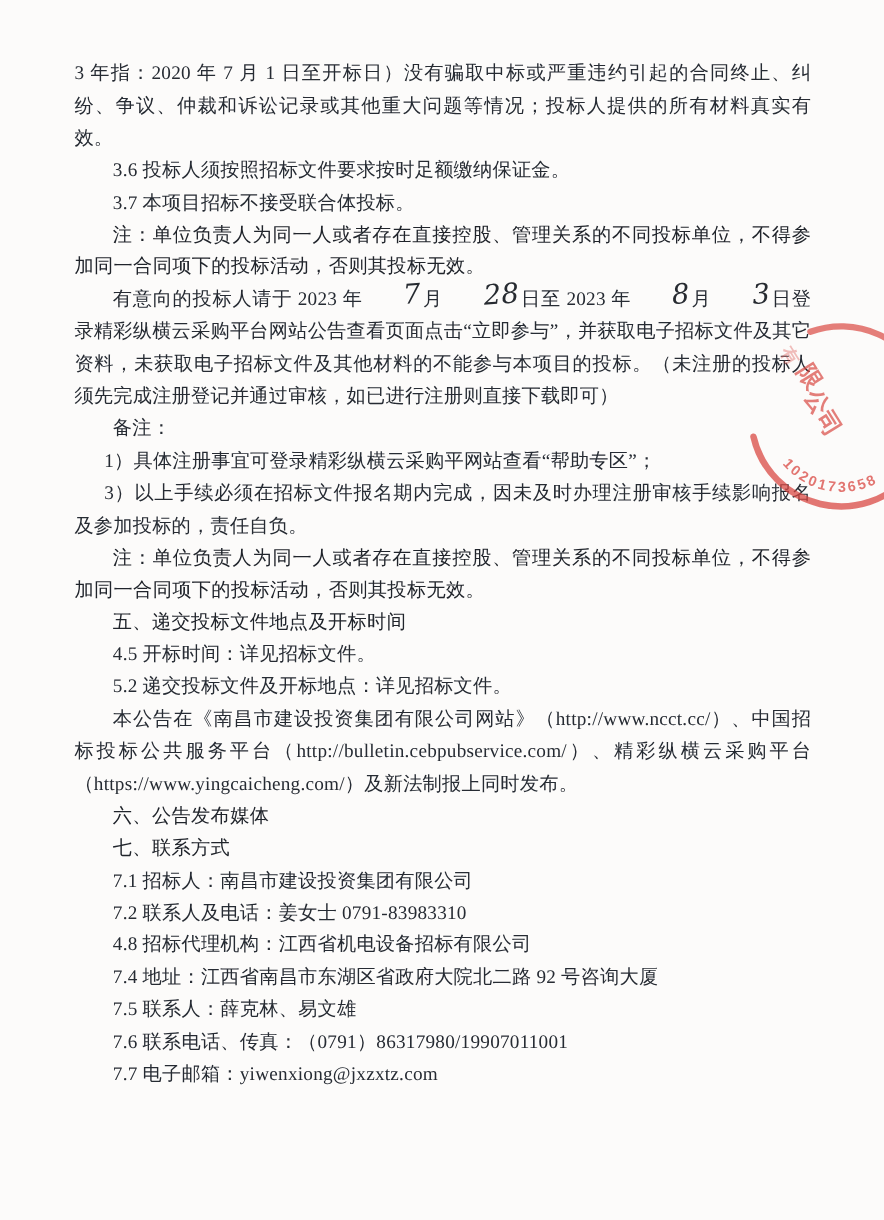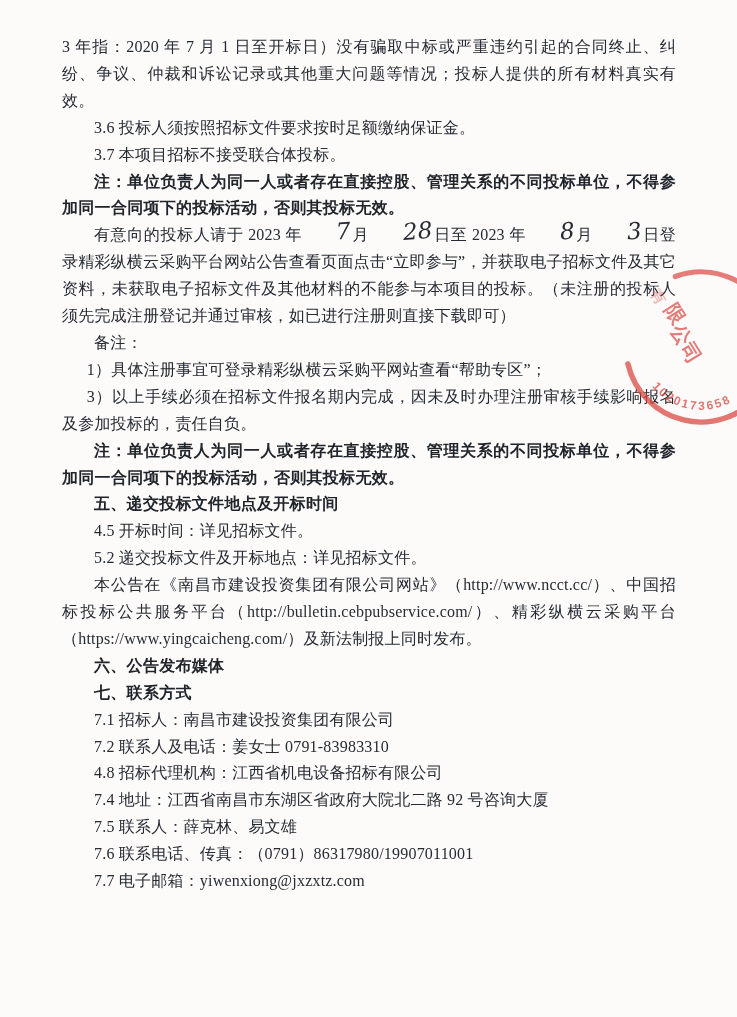--- a/index.html
+++ b/index.html
@@ -6,31 +6,31 @@
   .page{
     position:relative;
     width:737px;height:1017px;
     margin:0 auto;
     background:#fcfbfa;
     overflow:hidden;
     color:#262b33;
     font-family:"Liberation Serif","DejaVu Serif",serif;
   }
   .content{
-    position:absolute;left:62px;top:34px;width:614px;
+    position:absolute;left:62px;top:49px;width:614px;
     font-size:16px;line-height:26.9px;
     text-align:justify;letter-spacing:0.2px;
   }
   .content p{margin:0;padding:0;}
   .ind{text-indent:2em;}
   .item{text-indent:1.55em;}
   .cont{text-indent:0;}
   .bold{
     font-family:"Liberation Sans","DejaVu Sans",sans-serif;
-    font-weight:700;color:#20242b;letter-spacing:0.3px;
+    font-weight:400;color:#20242b;letter-spacing:0.3px;
   }
   .hw{
     font-family:"DejaVu Serif",serif;
     font-style:italic;font-weight:500;
     font-size:23px;line-height:0;
     display:inline-block;
     transform:rotate(-4deg);
     margin:0 1px 0 2px;
     color:#272b31;
   }

